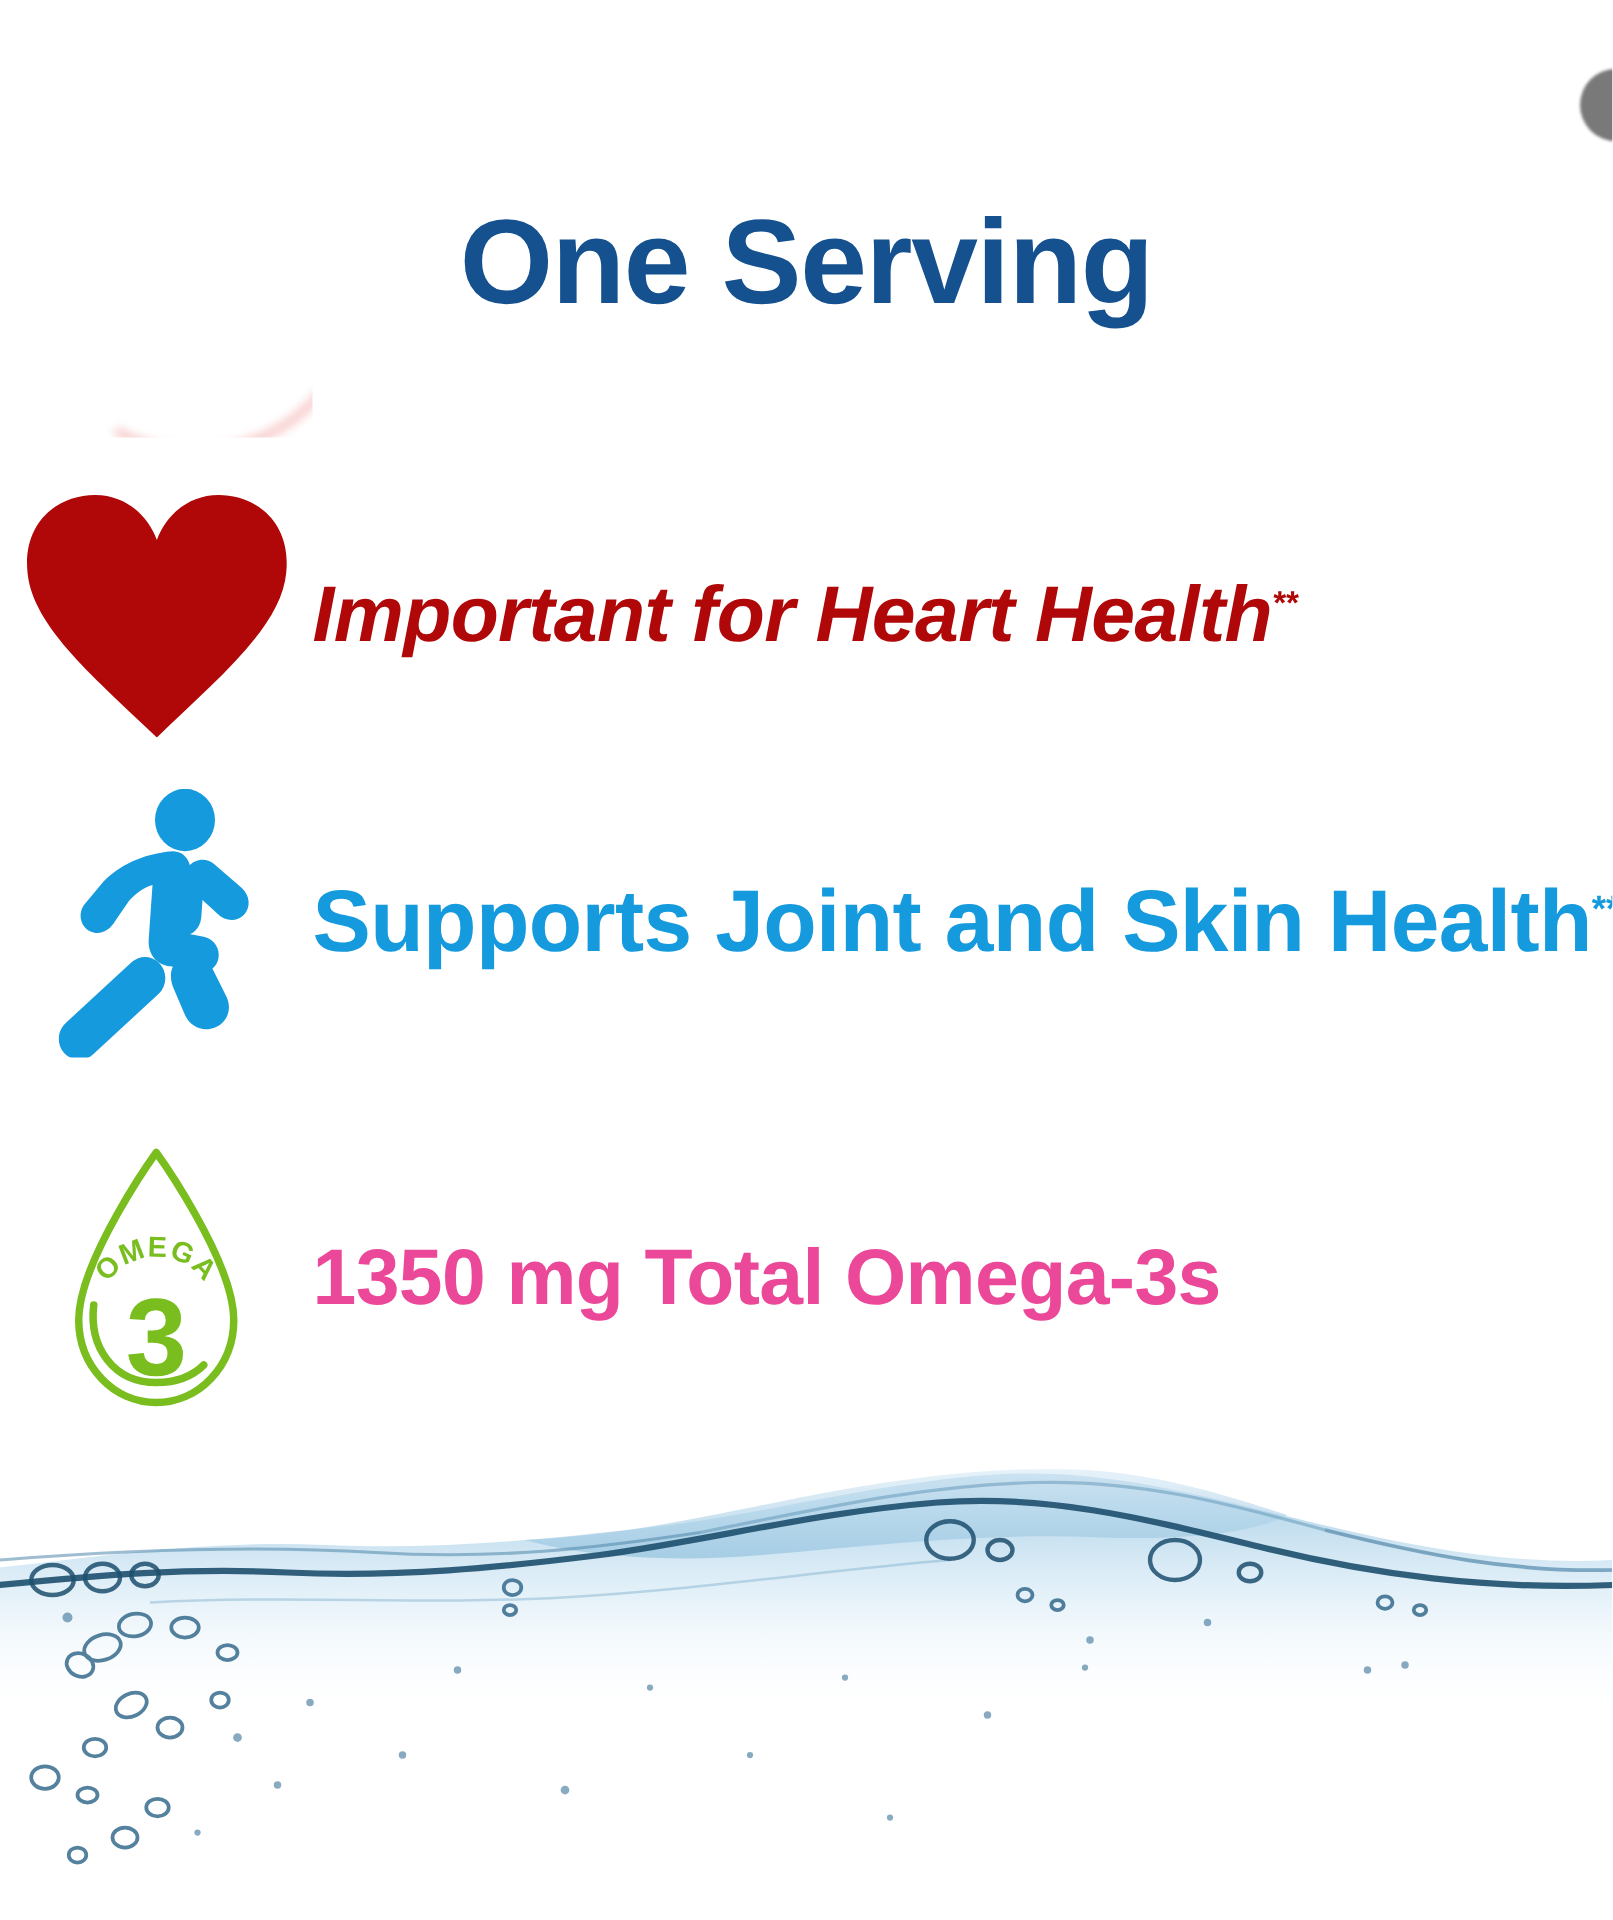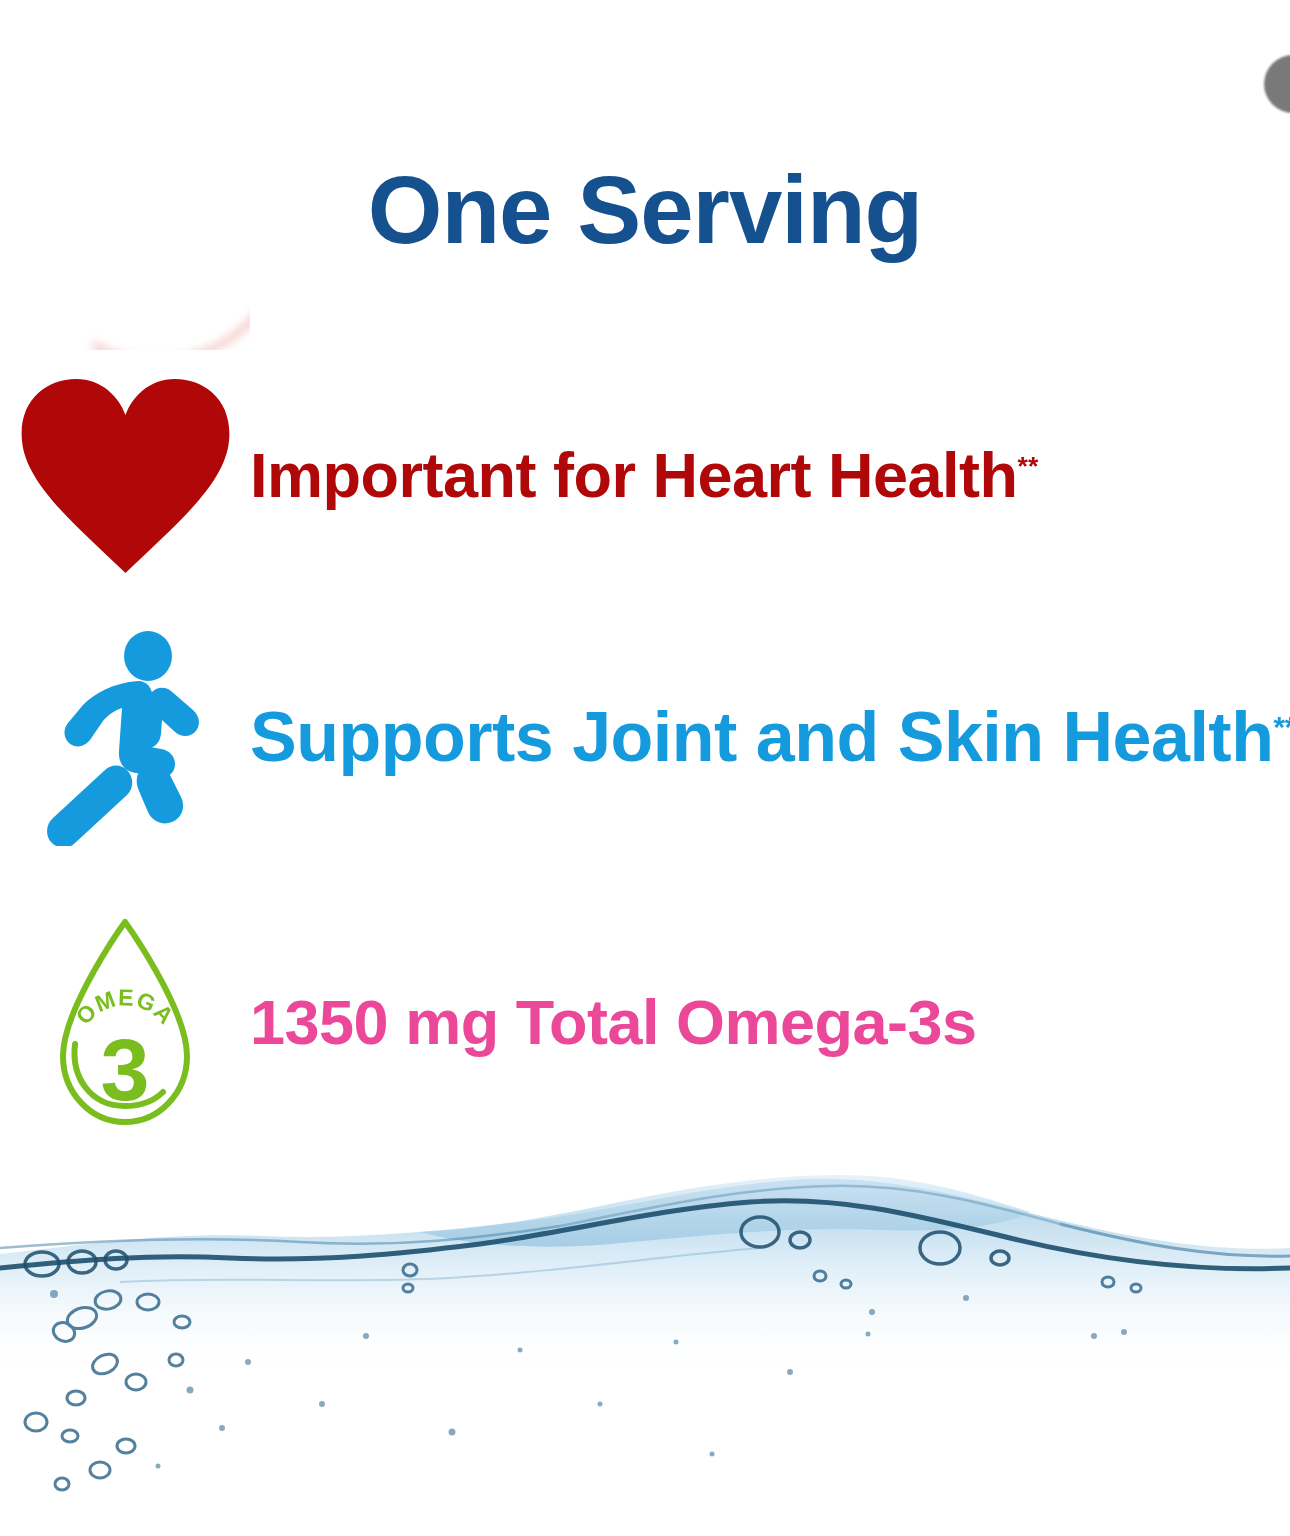--- a/index.html
+++ b/index.html
@@ -76,21 +76,21 @@
 
   
   .row {
     position: absolute;
     left: 0;
     width: 1290px;
     height: 200px;
     display: flex;
     align-items: center;
   }
-  .row-heart  { top: 375px; }
+  .row-heart  { top: 392px; font-style: italic; }
   .row-run    { top: 638px; }
   .row-omega  { top: 922px; }
 
   .icon-box {
     position: relative;
     flex: 0 0 auto;
     width: 250px;
     height: 200px;
     display: flex;
     align-items: center;

